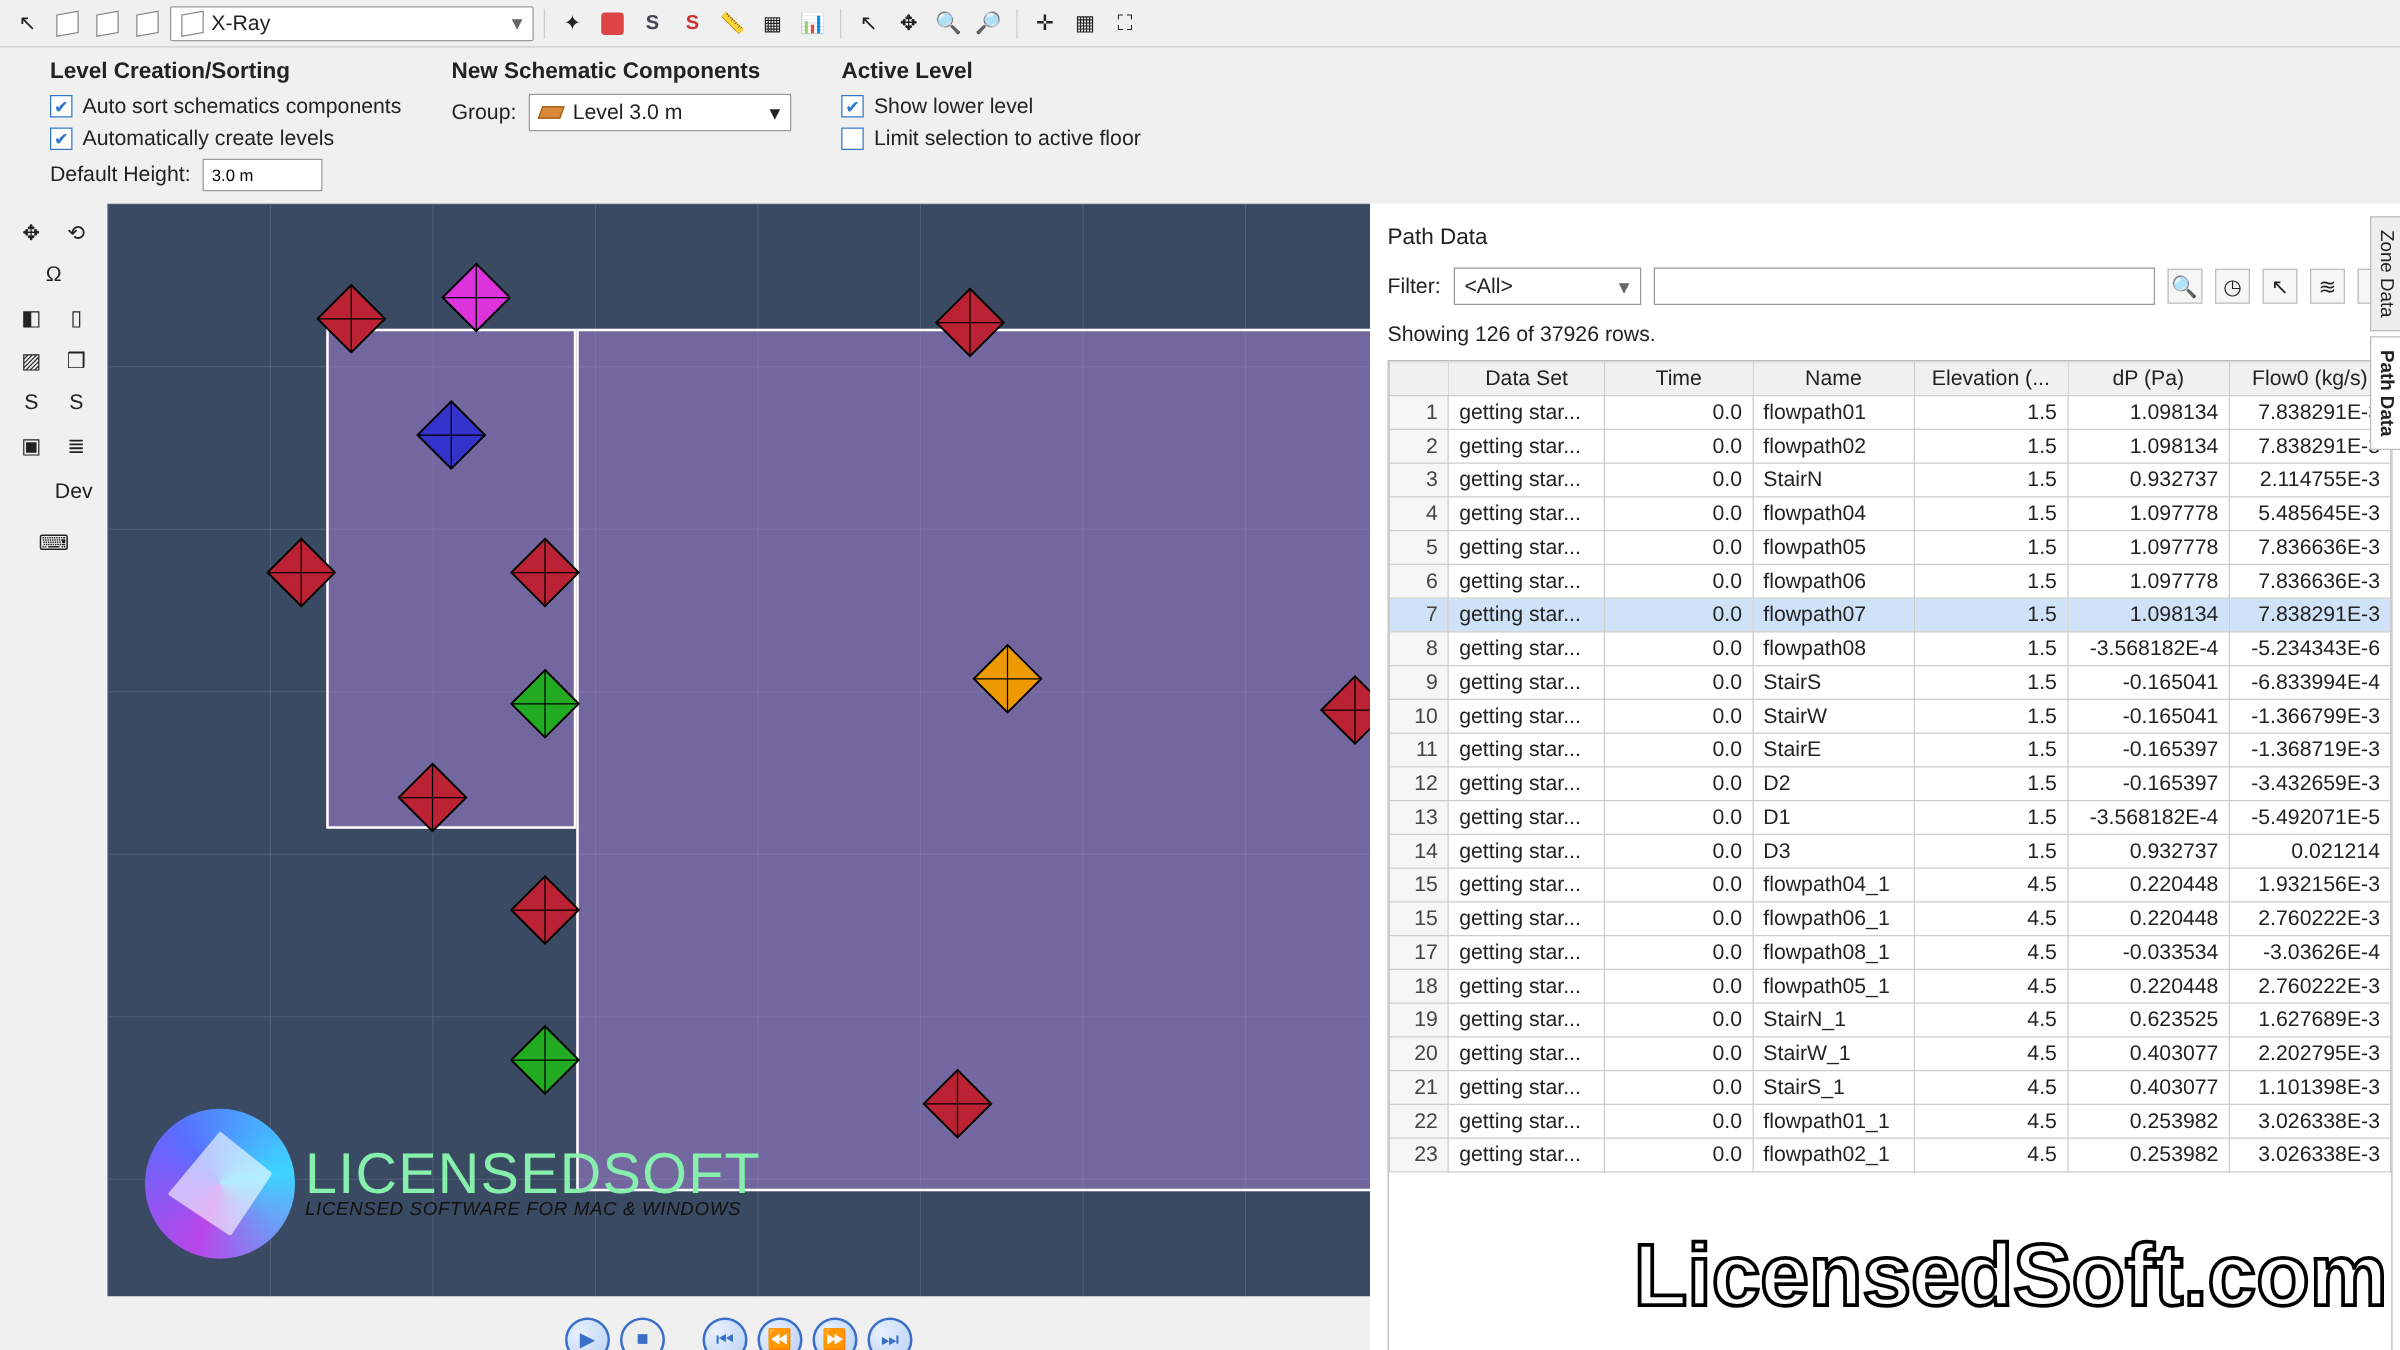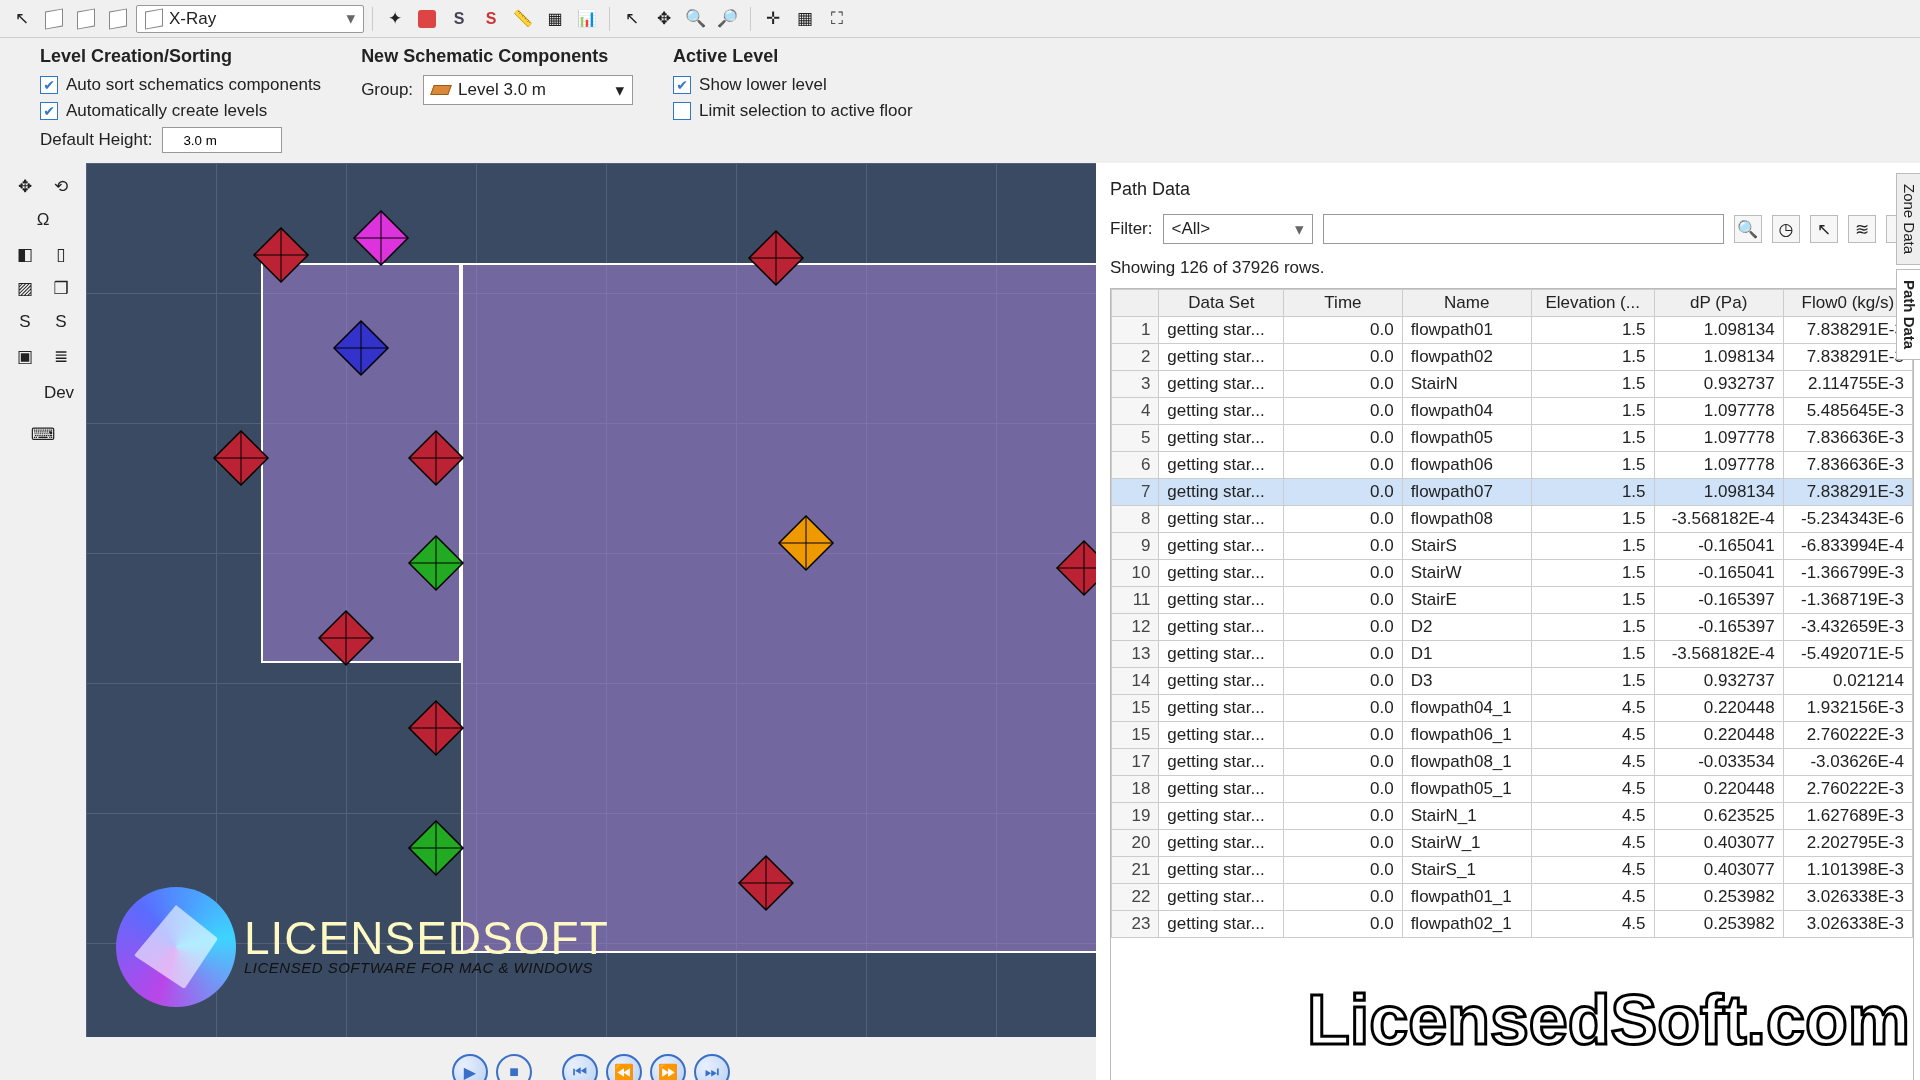--- a/index.html
+++ b/index.html
@@ -2,37 +2,37 @@
 <html><head>
 <meta charset="utf-8">
 <style>
 * { box-sizing: border-box; margin: 0; padding: 0; font-family: "Segoe UI", Arial, sans-serif; }
 body { background: #f0f0f0; width: 1920px; height: 1080px; overflow: hidden; font-size: 17px; color: #222; }
 
 
 .toolbar { display: flex; align-items: center; gap: 4px; padding: 4px 8px; background: #f0f0f0; border-bottom: 1px solid #ccc; height: 38px; }
 .toolbar .tbtn { width: 28px; height: 28px; border: 1px solid transparent; border-radius: 3px; display: flex; align-items: center; justify-content: center; cursor: pointer; }
 .toolbar .sep { width: 1px; height: 24px; background: #ccc; margin: 0 4px; }
-.xray-dd { display: flex; align-items: center; gap: 6px; border: 1px solid #999; background: #fff; padding: 2px 8px; width: 228px; height: 28px; cursor: pointer; border-radius: 2px; }
+.xray-dd { display: flex; align-items: center; gap: 6px; border: 1px solid #999; background: #fff; padding: 2px 8px; width: 291px; height: 28px; cursor: pointer; border-radius: 2px; }
 .xray-dd .dd-arrow { margin-left: auto; color: #666; }
 
 .cube-icon { width: 18px; height: 18px; border: 1.5px solid #888; background: #fff; transform: skewY(-10deg); }
 .generic-icon { width: 18px; height: 18px; background: #d44; border-radius: 3px; }
 .icon-s { font-weight: bold; color: #c33; font-size: 16px; }
 .icon-chart { font-size: 16px; }
 
 
 .options-row { display: flex; padding: 8px 12px 10px 40px; gap: 40px; }
 .opt-group { display: flex; flex-direction: column; gap: 6px; }
 .opt-title { font-weight: 600; margin-bottom: 2px; font-size: 18px; }
 .chk-line { display: flex; align-items: center; gap: 8px; }
 .chk { width: 18px; height: 18px; border: 1.5px solid #3077c9; background: #fff; display: flex; align-items: center; justify-content: center; color: #3077c9; font-size: 14px; cursor: pointer; }
 .chk.checked::after { content: "✔"; }
 .inline-field { display: flex; align-items: center; gap: 10px; }
-.txt-input { border: 1px solid #999; padding: 2px 20px; width: 120px; height: 26px; background: #fff; }
+.txt-input { border: 1px solid #999; padding: 2px 6px; width: 96px; height: 26px; background: #fff; }
 .group-dd { display: flex; align-items: center; gap: 8px; border: 1px solid #999; background: #fff; padding: 2px 8px; width: 210px; height: 30px; cursor: pointer; }
 .level-icon-sm { width: 18px; height: 10px; background: #d88838; transform: skewX(-20deg); border: 1px solid #a05a10; }
 
 
 .main { display: flex; height: calc(100% - 38px - 98px); }
 
 
 .ltoolbar { width: 86px; background: #f0f0f0; display: flex; flex-direction: column; align-items: center; padding-top: 10px; gap: 8px; }
 .ltoolbar .row { display: flex; gap: 10px; }
 .ltoolbar .btn { width: 26px; height: 26px; display: flex; align-items: center; justify-content: center; cursor: pointer; }
@@ -81,21 +81,21 @@
 
 .side-tabs { position: absolute; right: -2px; top: 10px; width: 26px; display: flex; flex-direction: column; }
 .side-tab { writing-mode: vertical-rl; padding: 10px 3px; border: 1px solid #bbb; background: #eee; font-size: 15px; cursor: pointer; margin-bottom: 4px; }
 .side-tab.active { background: #fff; border-right-color: #fff; font-weight: 600; }
 
 
 .wm-logo { position: absolute; left: 30px; bottom: 30px; display: flex; align-items: center; gap: 8px; z-index: 50; pointer-events: none; }
 .wm-swirl { width: 120px; height: 120px; border-radius: 50%; background: conic-gradient(from 200deg, #b946e8, #5a6cff, #3dd4ff, #b946e8); position: relative; }
 .wm-swirl::after { content:""; position:absolute; inset: 18px; border-radius: 50%; background: #fff; clip-path: polygon(50% 0, 100% 40%, 60% 100%, 0 60%); opacity: .6; }
 .wm-text { display: flex; flex-direction: column; }
-.wm-text .big { font-family: Impact, "Arial Black", sans-serif; font-size: 46px; letter-spacing: 1px; color: #fef9c3; line-height: .9; }
+.wm-text .big { font-family: Impact, "Arial Black", sans-serif; font-size: 46px; letter-spacing: 1px; color: #86efac; line-height: .9; }
 .wm-text .small { font-family: Impact, "Arial Black", sans-serif; font-size: 15px; letter-spacing: .5px; color: #111; font-style: italic; }
 .wm-url { position: absolute; right: 10px; bottom: 20px; font-family: "Arial Black", Impact, sans-serif; font-size: 70px; color: #fff; -webkit-text-stroke: 3px #000; z-index: 60; pointer-events: none; font-weight: 900; }
 </style>
 </head>
 <body>
 
 <div class="toolbar">
   <div class="tbtn">↖</div>
   <div class="tbtn">
       <div class="cube-icon"></div>

